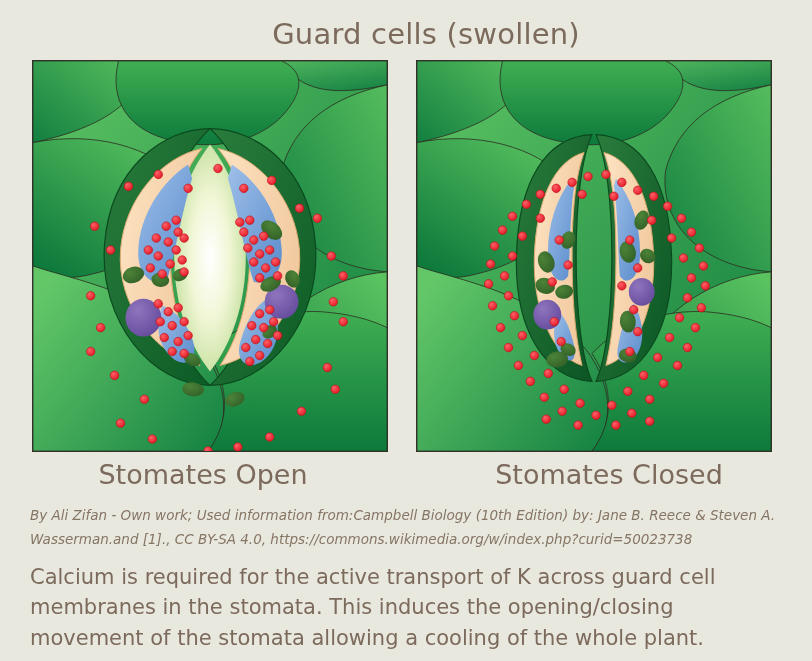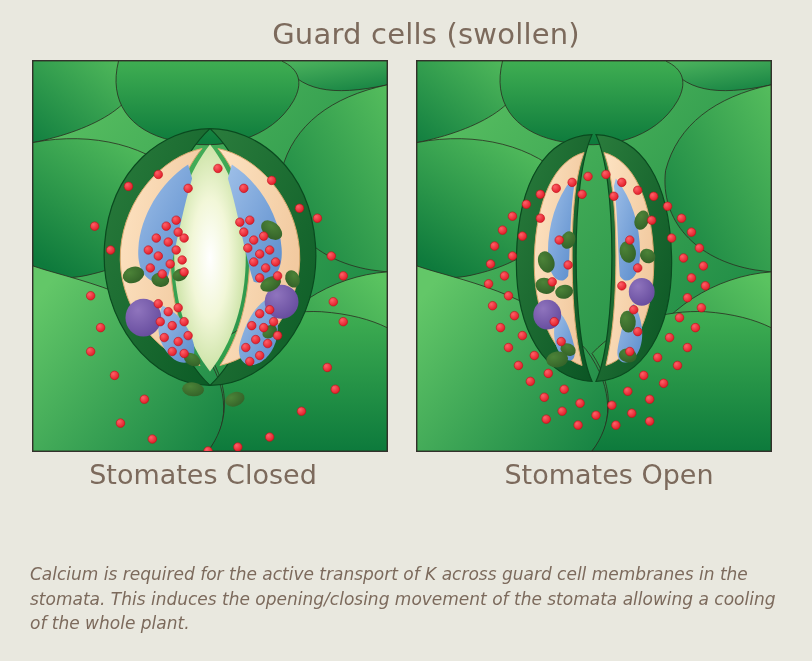--- a/index.html
+++ b/index.html
@@ -100,24 +100,23 @@
     line-height: 1.75;
   }
   .attribution div { white-space: nowrap; }
 
   
   .description {
     position: absolute;
     top: 562px;
     left: 30px;
     width: 755px;
-    font-size: 17px;
+    font-size: 21px;
     color: #7c6a5c;
     line-height: 1.45;
-    font-style: italic;
   }
 </style>
 </head>
 <body>
 
 <div class="page">
 
   <div class="titles">
     <div class="title-cell">
       <span class="panel-title">Guard cells (swollen)</span>
@@ -488,23 +487,27 @@
             <circle cx="200" cy="366" r="4.3"></circle>
           <circle cx="130" cy="360" r="4.3"></circle>
             <circle cx="234" cy="362" r="4.3"></circle>
         </g>
       </svg>
     </div>
   </div>
 
   <div class="sublabels">
     <div class="sublabel-cell">
+      <span class="sublabel">Stomates Open</span>
+    </div>
+    <div class="sublabel-cell">
       <span class="sublabel">Stomates Closed</span>
     </div>
-    <div class="sublabel-cell">
-      <span class="sublabel">Stomates Open</span>
-    </div>
   </div>
 
+  <div class="attribution">
+    <div>By Ali Zifan - Own work; Used information from:Campbell Biology (10th Edition) by: Jane B. Reece &amp; Steven A.</div>
+    <div>Wasserman.and [1]., CC BY-SA 4.0, https://commons.wikimedia.org/w/index.php?curid=50023738</div>
+  </div>
 
   <div class="description">Calcium is required for the active transport of K across guard cell membranes in the stomata. This induces the opening/closing movement of the stomata allowing a cooling of the whole plant.</div>
 
 </div>
 
 </body></html>

